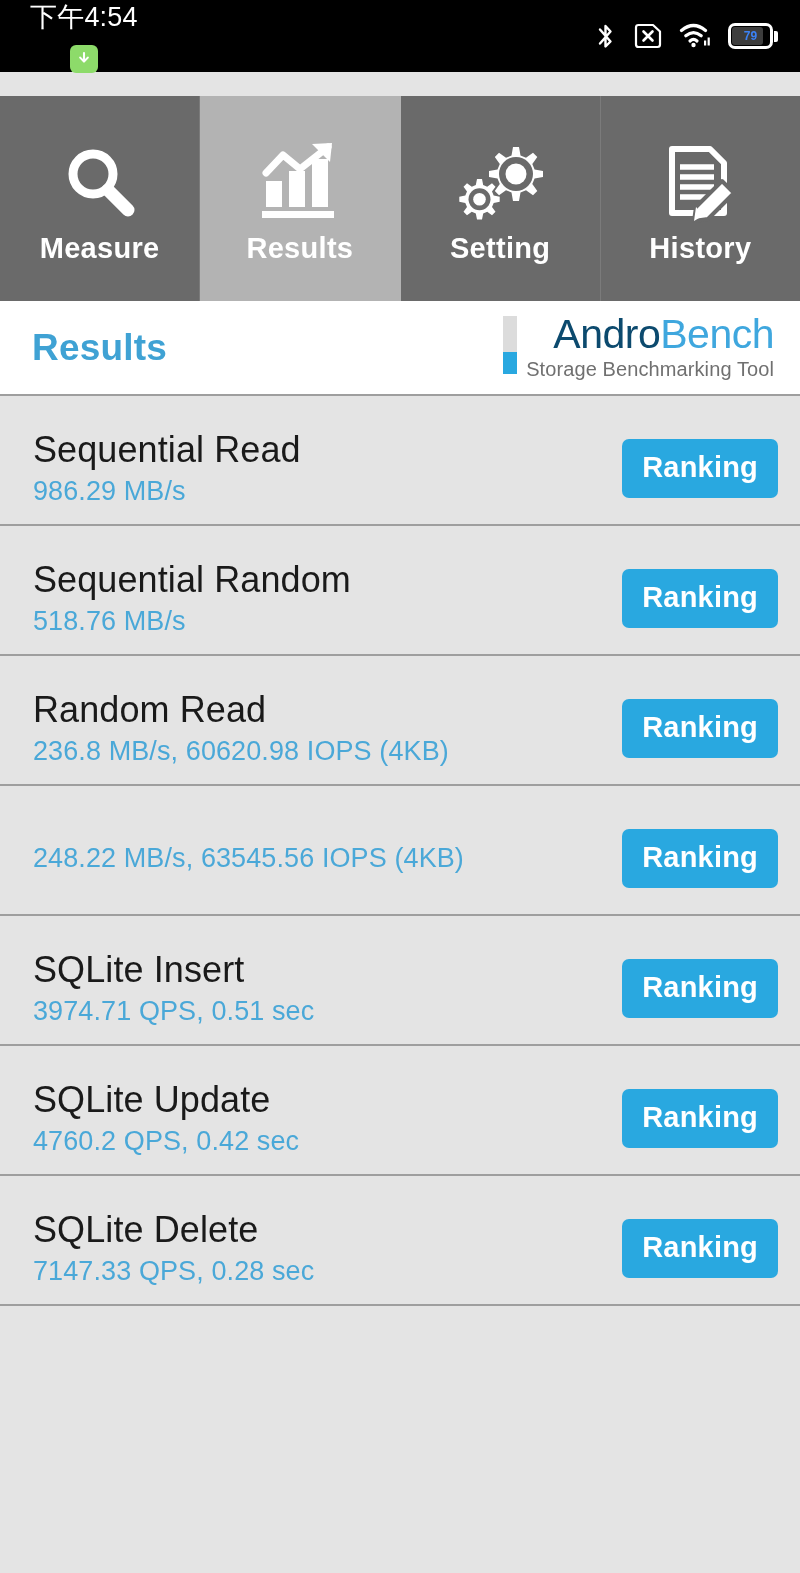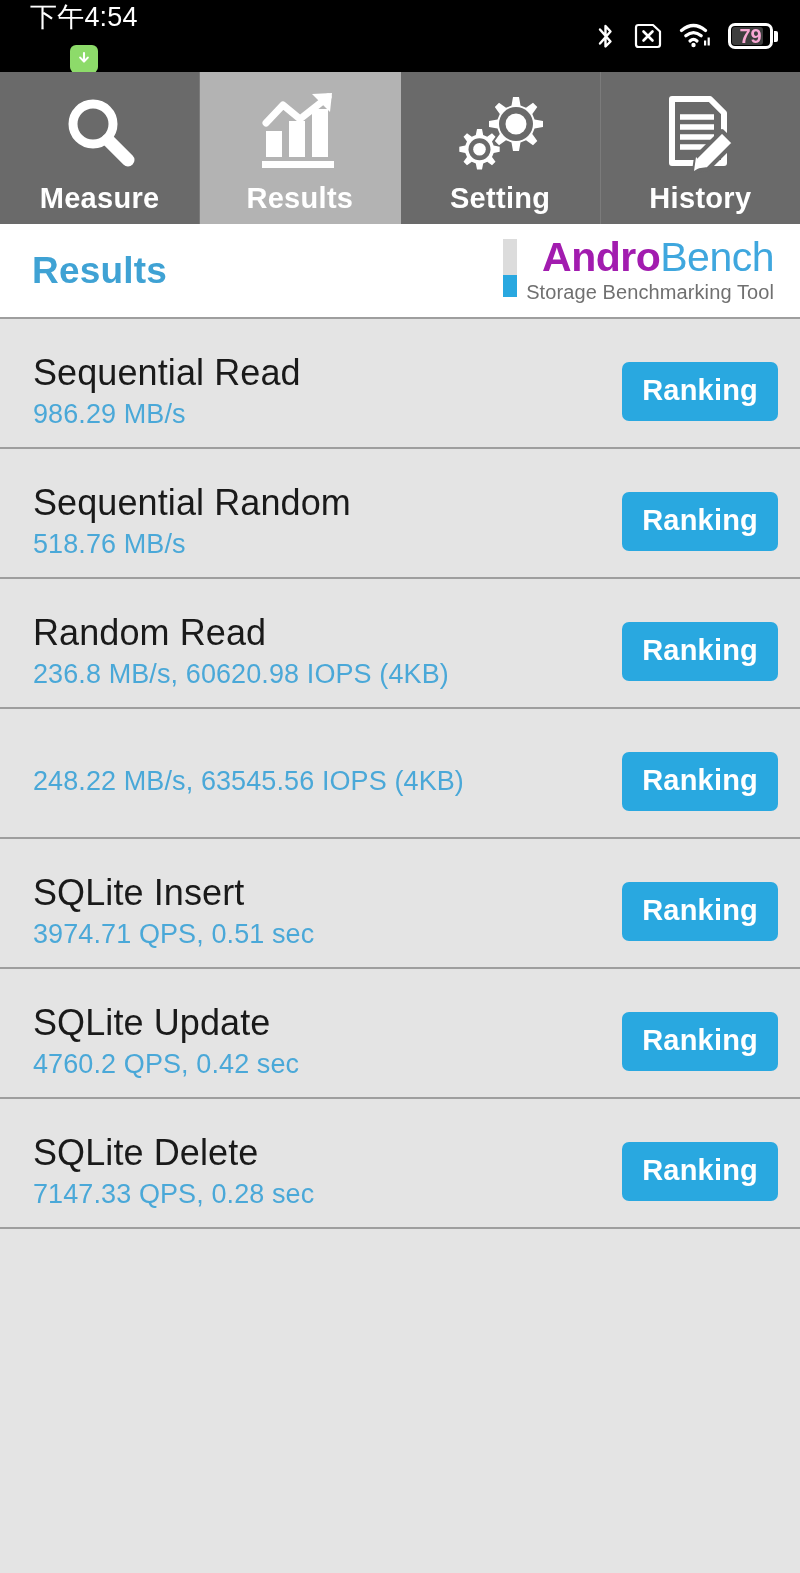--- a/index.html
+++ b/index.html
@@ -82,38 +82,39 @@
     left: 4px;
     top: 4px;
     width: 31px;
     height: 18px;
     background: #3d3d3d;
     border-radius: 3px;
   }
   .battery-text {
     position: relative;
     z-index: 2;
-    color: #f9a8d4;
-    font-size: 20px;
+    color: #3b82f6;
+    font-size: 12px;
     font-weight: bold;
     line-height: 1;
   }
   .battery-tip {
     width: 4px;
     height: 11px;
     background: #ffffff;
     border-radius: 0 2px 2px 0;
     margin-left: 1px;
   }
 
   
   .tab-bar {
-    height: 152px;
+    height: 205px;
     display: flex;
     flex: 0 0 auto;
+    margin-top: 24px;
   }
   .tab {
     flex: 1 1 0;
     background: #6a6a6a;
     display: flex;
     flex-direction: column;
     align-items: center;
     justify-content: center;
     gap: 8px;
     border-right: 1px solid #7b7b7b;
@@ -174,21 +175,21 @@
     display: flex;
     flex-direction: column;
     align-items: flex-end;
     justify-content: center;
   }
   .brand-name {
     font-size: 41px;
     line-height: 1.02;
     white-space: nowrap;
   }
-  .brand-andro { color: #a21caf; font-weight: bold; letter-spacing: -0.5px; }
+  .brand-andro { color: #0c4a6e; font-weight: normal; letter-spacing: -0.5px; }
   .brand-bench { color: #3fa7de; font-weight: normal; letter-spacing: -0.5px; }
   .brand-tagline {
     color: #707070;
     font-size: 20px;
     letter-spacing: 0.1px;
     margin-top: 3px;
     white-space: nowrap;
   }
 
   

